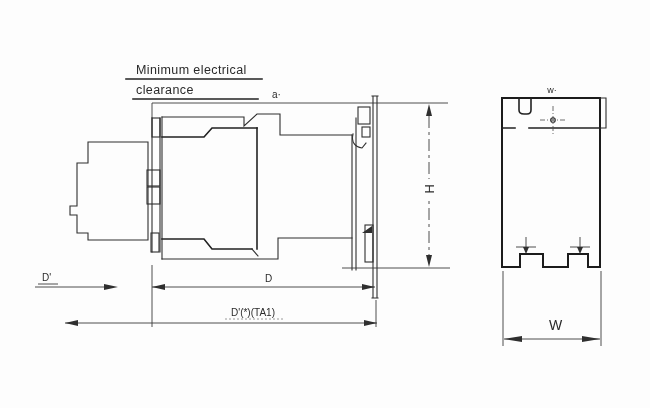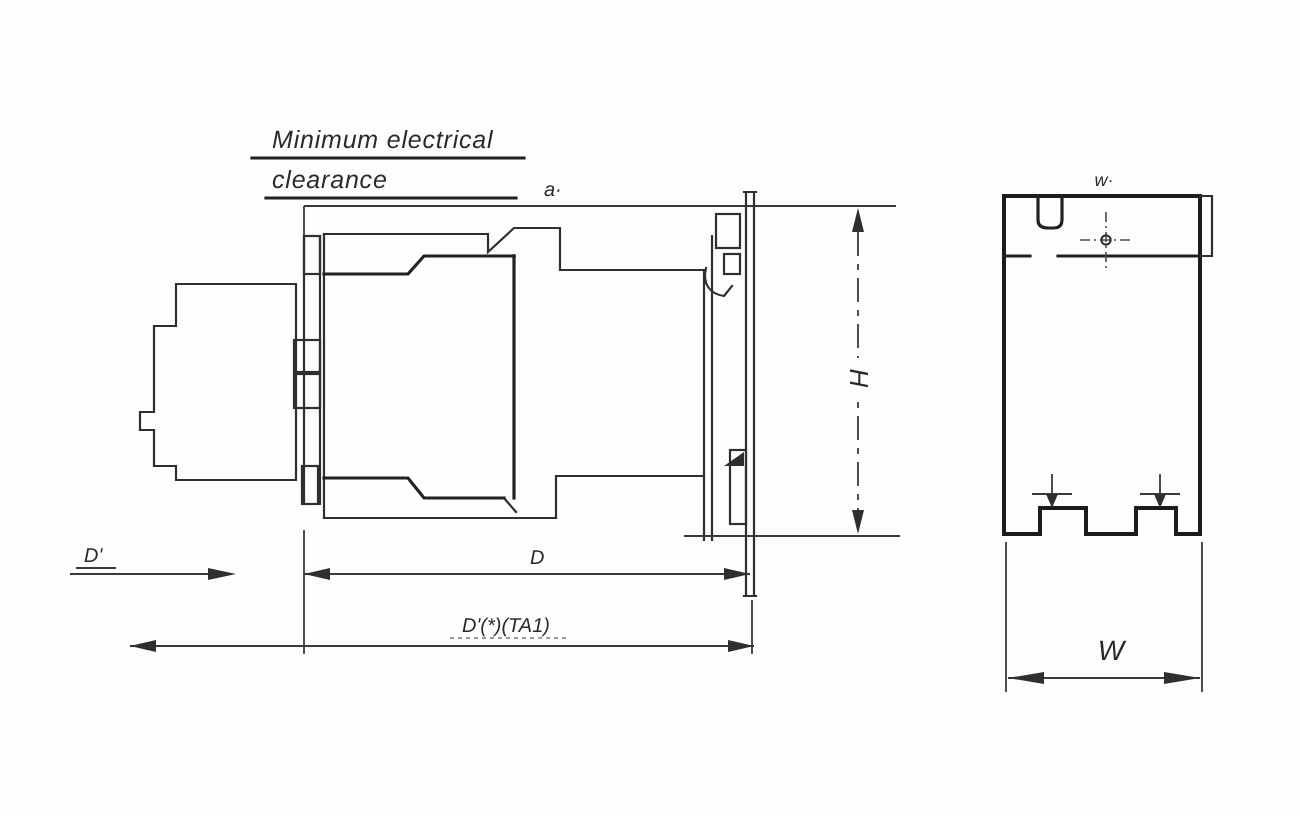--- a/index.html
+++ b/index.html
@@ -2,21 +2,21 @@
 <html><head>
 <meta charset="utf-8">
 <style>
   html,body{margin:0;padding:0;}
   body{
     width:650px;height:408px;
     background:#fdfdfd;
     font-family:"Liberation Sans", sans-serif;
     overflow:hidden;
   }
-  #stage{position:relative;width:540px;height:408px;font-style:italic;}
+  #stage{position:relative;width:540px;height:408px;}
   svg{display:block;}
   
   .ln   {stroke:#2f2f2f;stroke-width:1.1;fill:none;stroke-linecap:square;stroke-linejoin:miter;}
   .ln-b {stroke:#1c1c1c;stroke-width:2;fill:none;stroke-linecap:square;stroke-linejoin:miter;}
   .ln-m {stroke:#222;stroke-width:1.6;fill:none;stroke-linecap:square;}
   .dim  {stroke:#3a3a3a;stroke-width:0.9;fill:none;stroke-linecap:butt;}
   .dim-c{stroke:#3a3a3a;stroke-width:0.9;fill:none;stroke-dasharray:12 4 3 4;}
   .ctr  {stroke:#4a4a4a;stroke-width:0.8;fill:none;stroke-dasharray:5 2 1 2;}
   .smudge{stroke:#9a9a9a;stroke-width:1;fill:none;stroke-dasharray:2 2;}
   .ah   {fill:#2f2f2f;stroke:none;}

